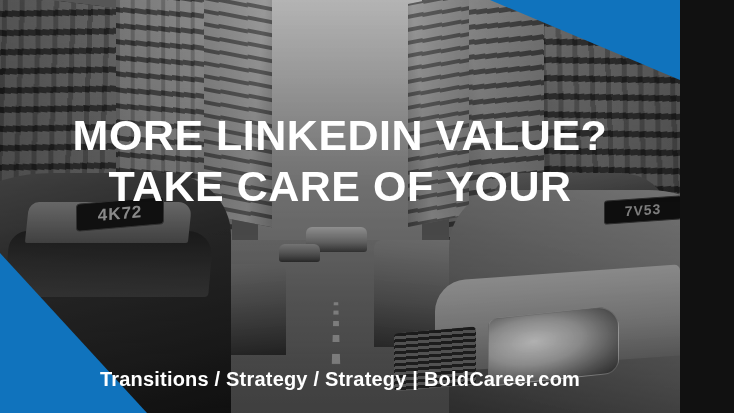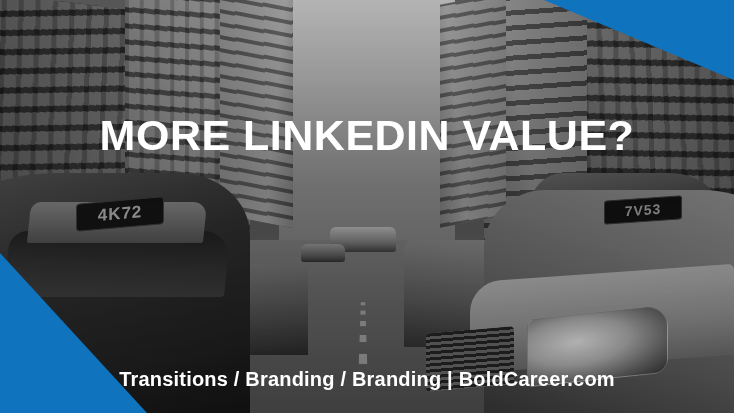--- a/index.html
+++ b/index.html
@@ -6,21 +6,21 @@
     margin: 0;
     padding: 0;
     background: #111;
   }
   body {
     font-family: "Liberation Sans", sans-serif;
   }
 
   .banner {
     position: relative;
-    width: 734px;
+    width: 680px;
     height: 413px;
     overflow: hidden;
     background: #5a5a5a;
     user-select: none;
   }
 
   
   .photo {
     position: absolute;
     inset: 0;
@@ -414,17 +414,18 @@
     <div class="medallion-right">7V53</div>
   </div>
 
   <div class="wash"></div>
 
   <div class="tri tri-top-right"></div>
   <div class="tri tri-bottom-left"></div>
 
   <div class="headline" style="color: rgb(255, 255, 255);">
     <span class="hl-line">MORE LINKEDIN VALUE?</span>
+    <span class="hl-line">TAKE CARE OF YOUR</span>
   </div>
 
-  <div class="tagline" style="color: rgb(255, 255, 255);">Transitions / Branding / Branding | BoldCareer.com</div>
+  <div class="tagline" style="color: rgb(255, 255, 255);">Transitions / Strategy / Strategy | BoldCareer.com</div>
 
 </div>
 
 </body></html>

